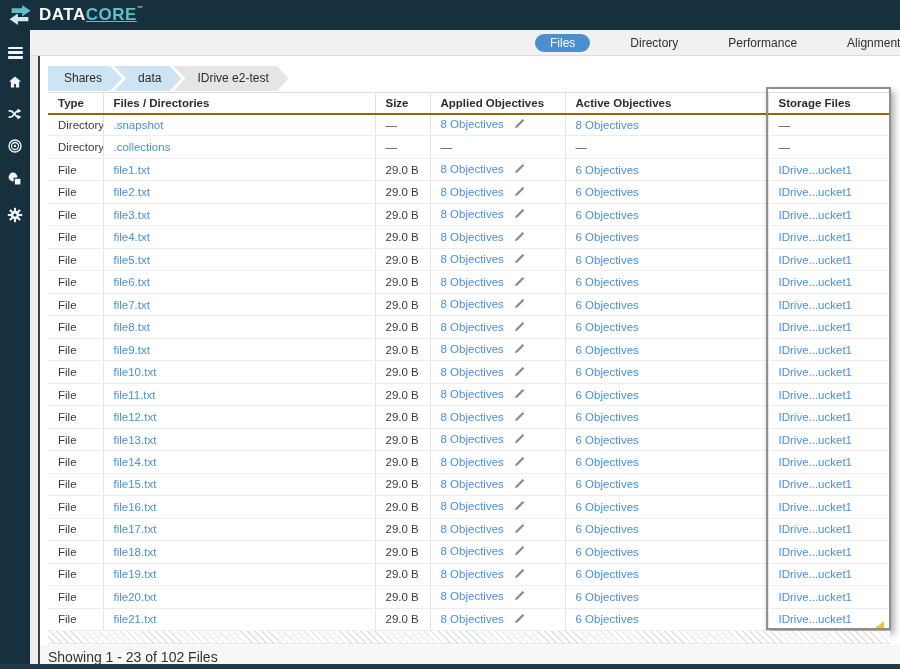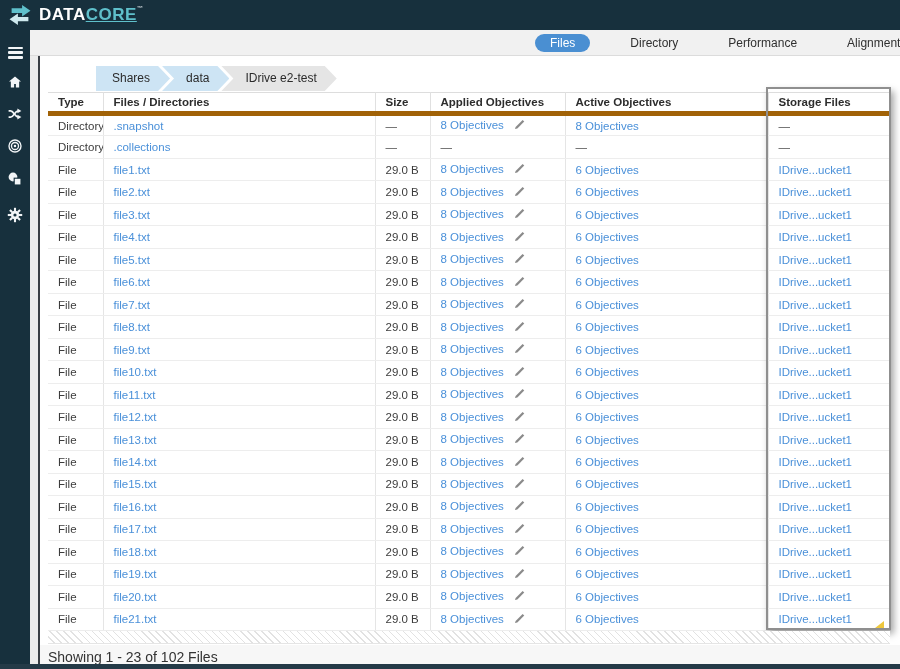--- a/index.html
+++ b/index.html
@@ -24,31 +24,31 @@
   .side-icon { width:18px; height:18px; display:flex; align-items:center; justify-content:center; cursor:pointer; }
   .side-icon svg { width:16px; height:16px; }
   .burger { display:flex; flex-direction:column; justify-content:space-between; height:12px; width:15px; margin-top:9px; }
   .burger span { display:block; height:2.2px; background:#f2f5f7; border-radius:1px; }
 
   .gutter { position:absolute; left:30px; top:56px; width:8px; height:608px; background:#ececec; }
   .panel-edge { position:absolute; left:38px; top:56px; width:2px; height:608px; background:#3a3f45; }
   .bottom-strip { position:absolute; left:0; top:664px; width:900px; height:5px; background:#243a47; }
 
   
-  .breadcrumb { position:absolute; left:48px; top:66px; height:32px; display:flex;margin-left:48px; }
+  .breadcrumb { position:absolute; left:48px; top:66px; height:32px; display:flex; }
   .crumb { height:25px; line-height:25px; font-size:12px; color:#2b2b2b; padding:0 20px 0 16px; background:#cde4f4; white-space:nowrap;
            clip-path:polygon(0 0, calc(100% - 12px) 0, 100% 50%, calc(100% - 12px) 100%, 0 100%); }
   .crumb + .crumb { margin-left:-8px; padding-left:24px;
            clip-path:polygon(0 0, calc(100% - 12px) 0, 100% 50%, calc(100% - 12px) 100%, 0 100%, 12px 50%); }
   .crumb.current { background:#e5e5e5; }
 
   
   .filetable { position:absolute; left:48px; top:92px; width:842px; border-collapse:collapse; table-layout:fixed; }
   .filetable th { height:21px; font-size:11.5px; font-weight:bold; color:#2d2d2d; text-align:left; padding:0 0 0 10px;
-                  border-top:1px solid #ddd; border-bottom:5px solid #a16207; border-right:1px solid #e0e0e0; background:#fff; }
+                  border-top:1px solid #ddd; border-bottom:2px solid #a16207; border-right:1px solid #e0e0e0; background:#fff; }
   .filetable td { height:22.49px; font-size:11.5px; color:#3c3c3c; padding:0 0 0 10px; border-bottom:1px solid #ededed; border-right:1px solid #e5e5e5; background:#fff; white-space:nowrap; overflow:hidden; }
   .filetable a { color:#4a90d9; text-decoration:none; cursor:pointer; }
   .dash { color:#4c4c4c; }
   .pencil { display:inline-block; margin-left:10px; cursor:pointer; vertical-align:-1px; }
 
   
   .volume-box { position:absolute; left:766px; top:87px; width:125px; height:543px; border:2px solid #8f8f8f; background:transparent; box-shadow:3px 4px 7px rgba(0,0,0,.35); pointer-events:none; }
   .corner-mark { position:absolute; left:875px; top:621px; width:0; height:0; border-left:9px solid transparent; border-bottom:7px solid #eec73d; }
 
   

